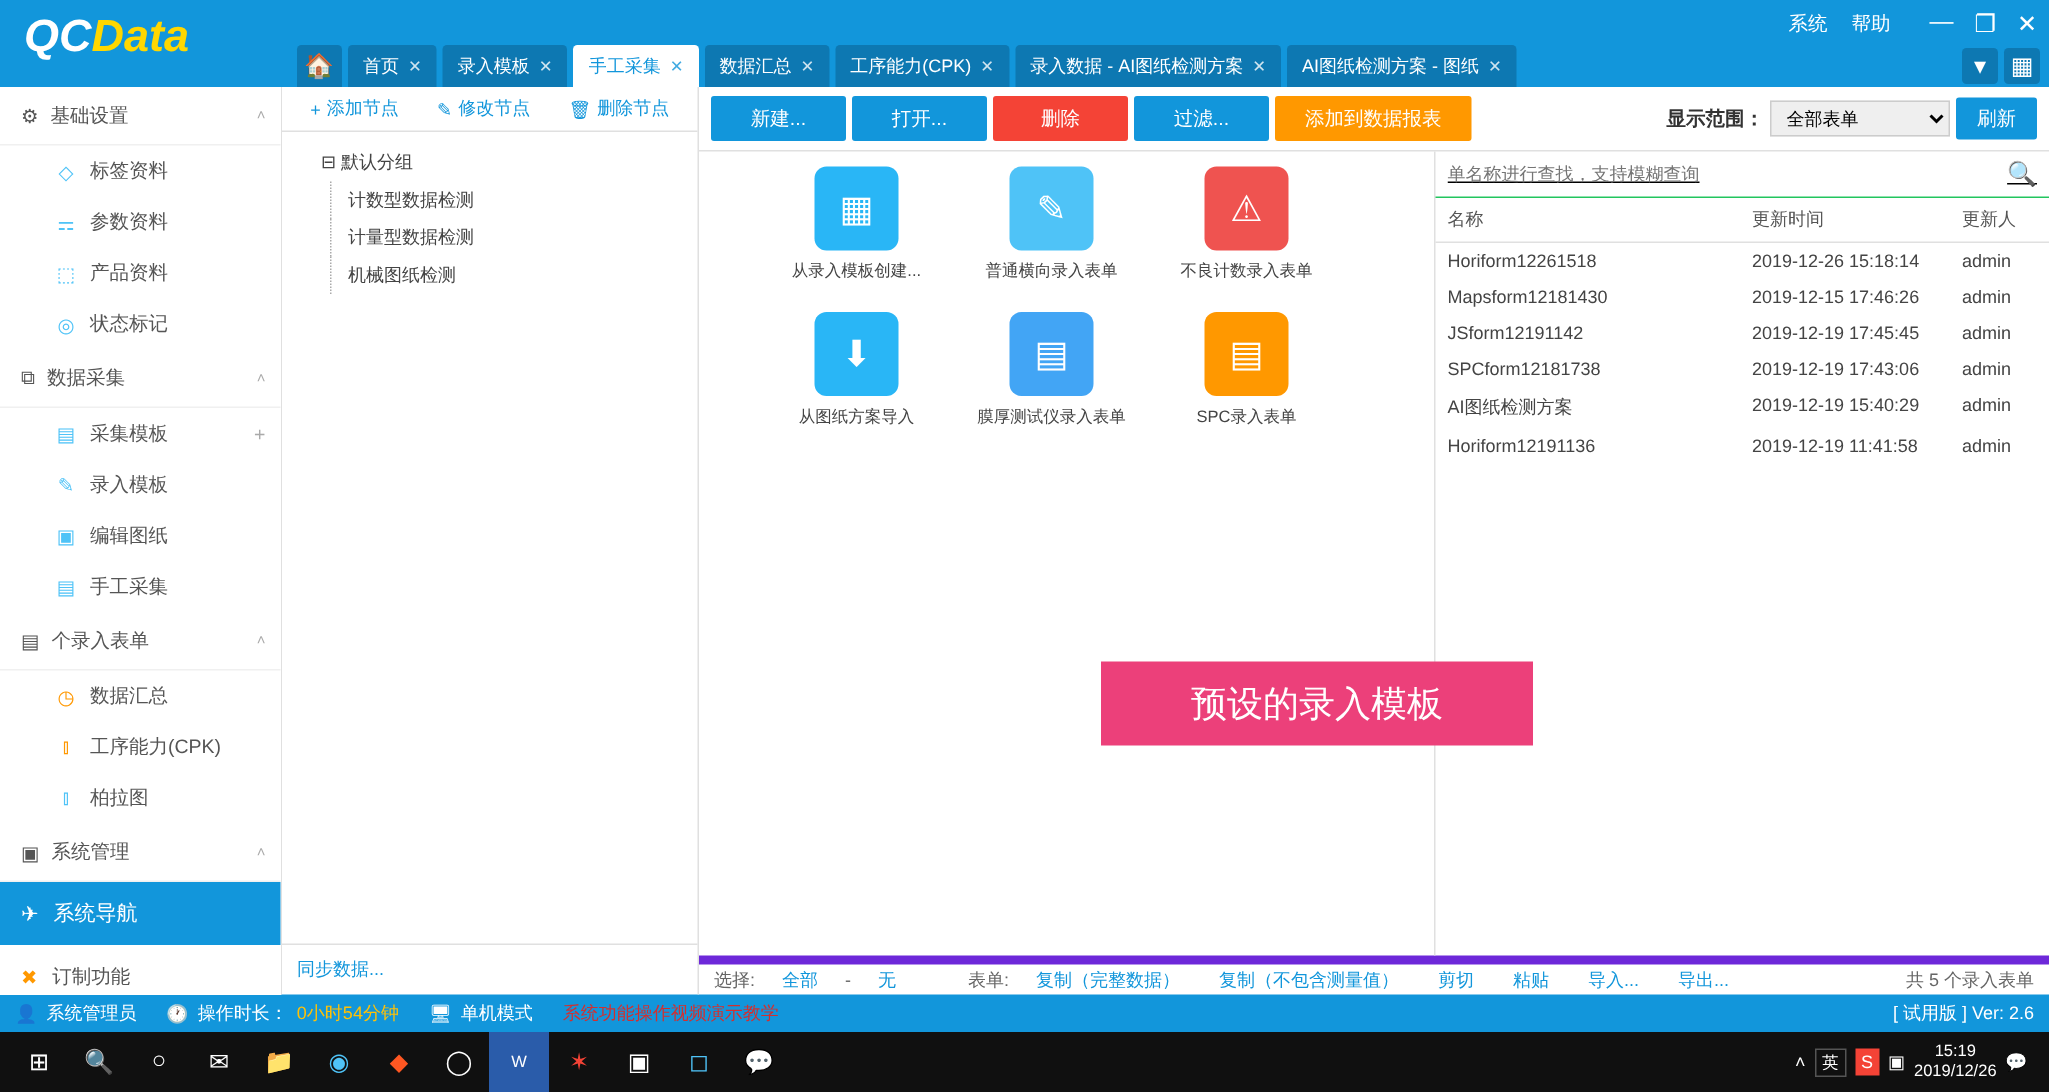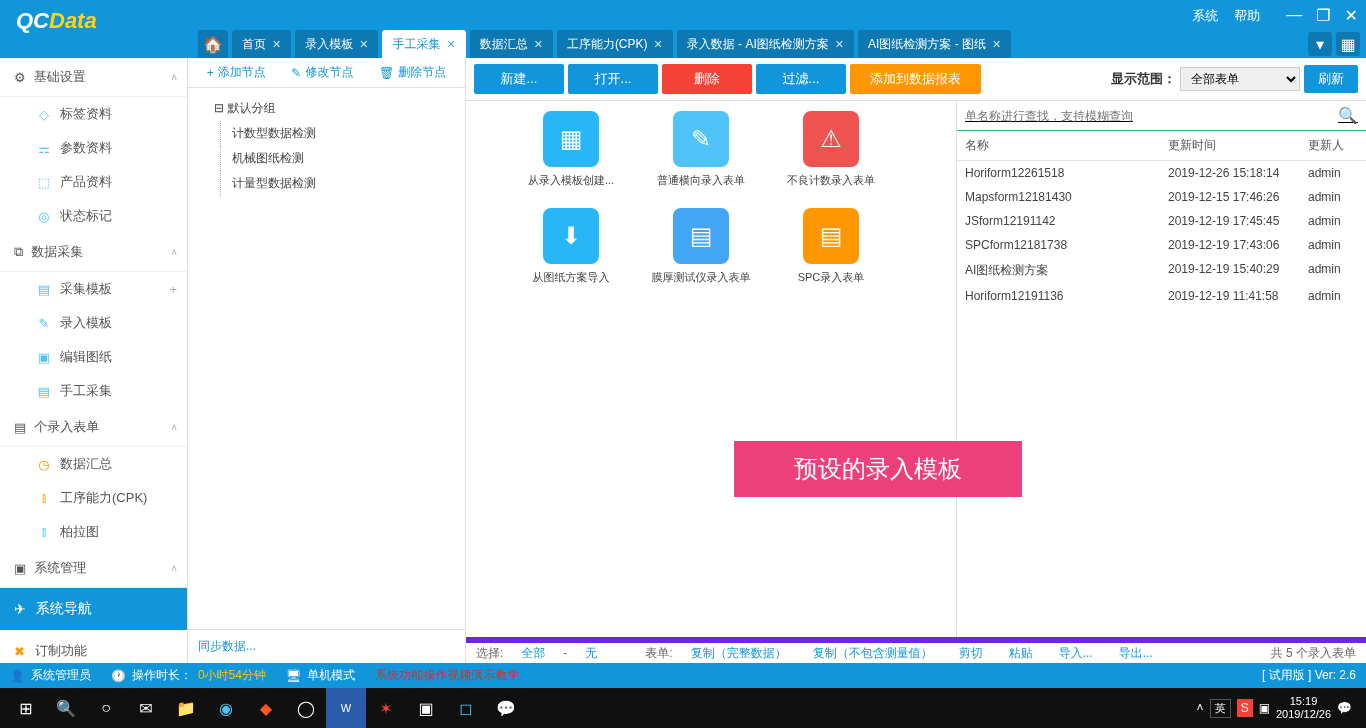--- a/index.html
+++ b/index.html
@@ -1,20 +1,20 @@
 <!DOCTYPE html>
 <html><head>
 <meta charset="utf-8">
 <style>
 * { margin: 0; padding: 0; box-sizing: border-box; font-family: "Microsoft YaHei", sans-serif; }
 body { width: 1366px; height: 728px; overflow: hidden; background: #fff; position: relative; }
 
 
 .titlebar { height: 58px; background: #1296db; color: #fff; display: flex; align-items: flex-start; position: relative; }
-.logo { font-size: 22px; font-weight: bold; font-style: italic; padding: 8px 16px; }
+.logo { font-size: 30px; font-weight: bold; font-style: italic; padding: 8px 16px; }
 .logo .qc { color: #fff; }
 .logo .data { color: #ffd700; }
 .title-controls { position: absolute; right: 8px; top: 6px; display: flex; gap: 16px; align-items: center; font-size: 13px; }
 .title-controls span { cursor: pointer; }
 .win-btns { display: flex; gap: 14px; margin-left: 10px; font-size: 16px; }
 
 
 .tabs-row { position: absolute; left: 198px; bottom: 0; display: flex; gap: 4px; align-items: flex-end; }
 .tab-home { width: 30px; height: 28px; background: #0d78b2; border-radius: 3px 3px 0 0; display: flex; align-items: center; justify-content: center; color: #fff; }
 .tab { height: 28px; padding: 0 10px; background: #0d78b2; color: #fff; border-radius: 3px 3px 0 0; display: flex; align-items: center; font-size: 12px; gap: 6px; cursor: pointer; }
@@ -247,22 +247,22 @@
               <span>修改节点</span>
             </span>
           <span class="tree-btn">
               <span>🗑</span>
               <span>删除节点</span>
             </span>
         </div>
         <div class="tree-body">
           <div class="tree-node">⊟ <span>默认分组</span></div>
           <div class="tree-leaf">计数型数据检测</div>
+          <div class="tree-leaf">计量型数据检测</div>
           <div class="tree-leaf">机械图纸检测</div>
-          <div class="tree-leaf">计量型数据检测</div>
         </div>
         <div class="tree-sync">同步数据...</div>
       </div>
 
       <div class="right-pane">
         <div class="action-bar">
           <button class="btn btn-blue">新建...</button>
           <button class="btn btn-blue">打开...</button>
           <button class="btn btn-red">删除</button>
           <button class="btn btn-blue">过滤...</button>

